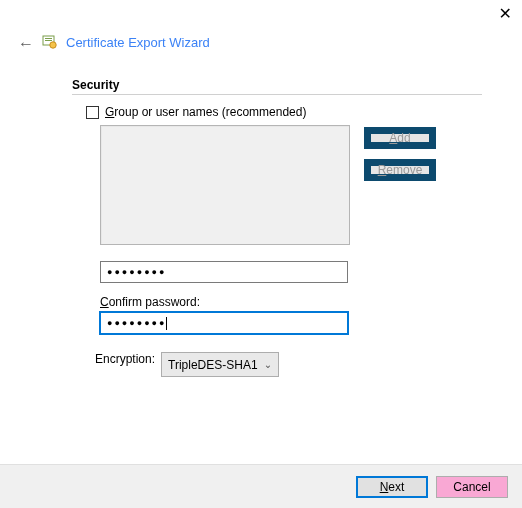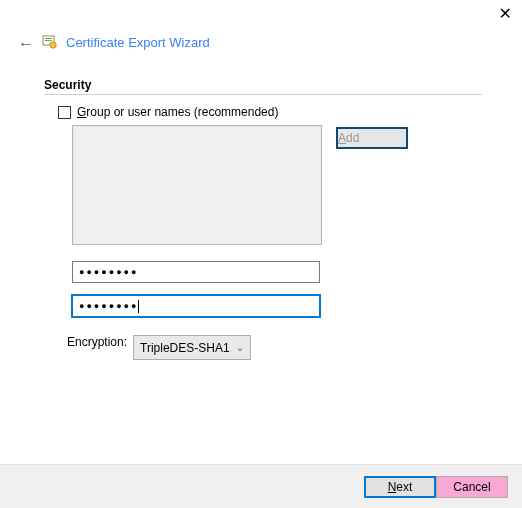--- a/index.html
+++ b/index.html
@@ -2,43 +2,43 @@
 <html><head>
 <meta charset="utf-8">
 <style>
   html,body{margin:0;padding:0;font-family:"Segoe UI",Arial,sans-serif;font-size:12px;color:#000;background:#fff}
   .window{width:522px;height:508px;position:relative;box-sizing:border-box}
   .close{position:absolute;top:4px;right:10px;font-size:16px;color:#000;cursor:default}
   .header{display:flex;align-items:center;padding:34px 0 0 16px}
   .back-arrow{width:20px;text-align:center;color:#606060;font-size:16px;line-height:1}
   .cert-icon{width:16px;height:16px;margin:0 8px 0 6px;display:flex;align-items:center;justify-content:center}
   .title{color:#3b82f6;font-size:13px}
-  .content{padding:28px 40px 0 44px}
+  .content{padding:28px 40px 0 72px}
   .sec-head{font-weight:bold;margin-bottom:2px}
   .sec-desc{margin:0 0 14px 14px;line-height:1.35;max-width:420px}
   .hr{border:none;border-top:1px solid #d0d0d0;margin:0 0 10px 0}
   .row{display:flex;align-items:flex-start}
   .col-left{margin-left:14px}
   .chk-row{display:flex;align-items:center;margin-bottom:6px}
   .chk{width:13px;height:13px;border:1px solid #333;background:#fff;margin-right:6px;display:inline-flex;align-items:center;justify-content:center;font-size:10px;box-sizing:border-box}
   .chk.checked::before{content:"✓";color:#000;font-size:11px;line-height:1}
   .u{text-decoration:underline}
   .listbox{width:248px;height:118px;background:#f0f0f0;border:1px solid #b5b5b5;margin-left:28px;box-shadow:inset 1px 1px 0 #e8e8e8}
   .side-btns{margin-left:14px;display:flex;flex-direction:column;gap:10px;margin-top:2px}
-  .btn{min-width:72px;height:22px;border:2px solid #0c4a6e;background:#e6e6e6;color:#9a9a9a;font-family:inherit;font-size:12px;display:inline-flex;align-items:center;justify-content:flex-start;box-sizing:border-box}
+  .btn{min-width:72px;height:22px;border:7px solid #0c4a6e;background:#e6e6e6;color:#9a9a9a;font-family:inherit;font-size:12px;display:inline-flex;align-items:center;justify-content:center;box-sizing:border-box}
   .field-block{margin-left:28px;margin-top:16px}
   .lbl{margin-bottom:3px}
   .txt{width:248px;height:22px;border:1px solid #7a7a7a;padding:0 6px;font-family:inherit;font-size:12px;box-sizing:border-box;display:flex;align-items:center;letter-spacing:1px}
   .txt.focus{border:1px solid #0078d7;outline:1px solid #0078d7}
   .pwd-dots{font-size:9px;letter-spacing:2px;line-height:1}
   .caret{display:inline-block;width:1px;height:13px;background:#000;margin-left:-1px;vertical-align:middle}
   .enc-row{display:flex;align-items:flex-start;margin-top:18px;margin-left:23px}
   .select{width:118px;height:25px;border:1px solid #adadad;background:#e9e9e9;display:flex;align-items:center;justify-content:space-between;padding:0 6px;margin-left:6px;font-size:12px;box-sizing:border-box}
   .chev{font-size:10px;color:#555}
-  .footer{position:absolute;left:0;right:0;bottom:0;height:44px;background:#f0f0f0;border-top:1px solid #e0e0e0;display:flex;align-items:center;justify-content:flex-end;padding-right:14px;gap:0;box-sizing:border-box}
+  .footer{position:absolute;left:0;right:0;bottom:0;height:44px;background:#f0f0f0;border-top:1px solid #e0e0e0;display:flex;align-items:center;justify-content:flex-end;padding-right:14px;gap:8px;box-sizing:border-box}
   .fbtn{min-width:72px;height:22px;border:1px solid #adadad;background:#f9a8d4;font-family:inherit;font-size:12px;display:inline-flex;align-items:center;justify-content:center;box-sizing:border-box}
   .fbtn.primary{border:2px solid #0078d7;background:#e1e1e1}
 </style>
 </head>
 <body>
 <div class="window">
 
   <div class="close">✕</div>
 
   <div class="header">
@@ -64,31 +64,35 @@
         <span><span class="u">G</span><span>roup or user names (recommended)</span></span>
       </div>
     </div>
 
     <div class="row">
       <div class="listbox"></div>
       <div class="side-btns">
         <div class="btn">
             <span><span class="u">A</span><span>dd</span></span>
           </div>
+        <div class="btn">
+            <span><span class="u">R</span><span>emove</span></span>
+          </div>
       </div>
     </div>
 
 
     <div class="field-block">
       <div class="txt">
           <span class="pwd-dots">●●●●●●●●</span>
         </div>
     </div>
 
     <div class="field-block" style="margin-top:12px">
+      <div class="lbl"><span class="u">C</span><span>onfirm password:</span></div>
       <div class="txt focus">
           <span class="pwd-dots">●●●●●●●●</span>
           <span class="caret"></span>
         </div>
     </div>
 
     <div class="enc-row">
       <span>Encryption:</span>
       <div class="select">
         <span>TripleDES-SHA1</span>

